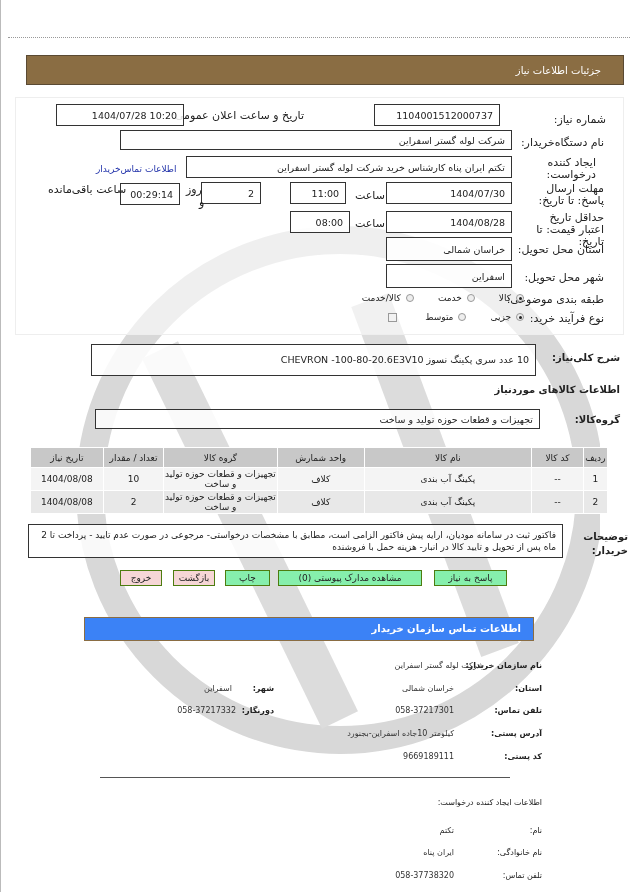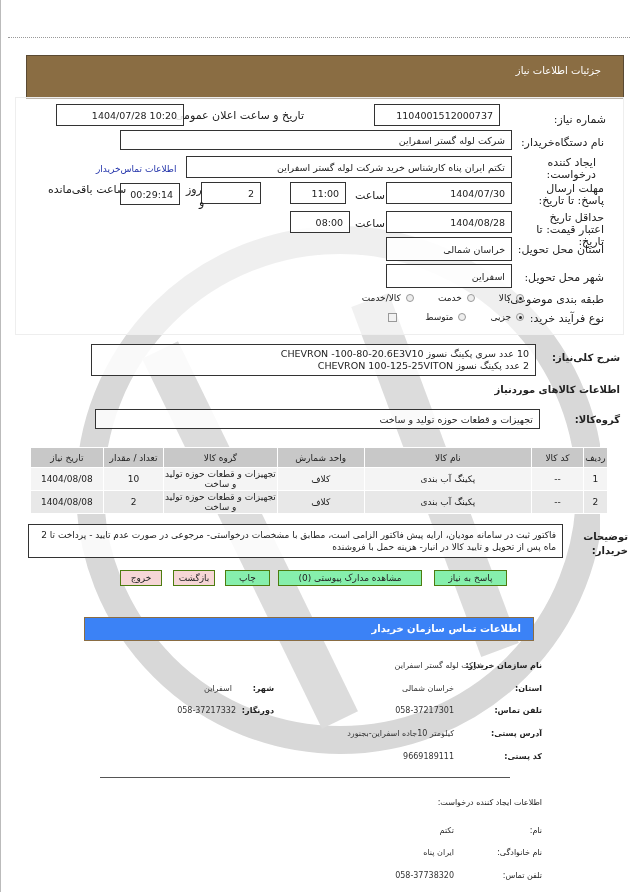--- a/index.html
+++ b/index.html
@@ -3,21 +3,21 @@
 <meta charset="utf-8">
 <style>
   * { box-sizing: border-box; margin: 0; padding: 0; }
   html, body { width: 634px; height: 892px; background: #fff; overflow: hidden; }
   body { font-family: "DejaVu Sans", sans-serif; font-size: 9px; color: #222; position: relative; }
   .left-rule { position: absolute; left: 0; top: 0; width: 1px; height: 892px; background: #bbb; }
   .dotted { position: absolute; left: 8px; right: 4px; top: 37px; border-top: 1px dotted #999; }
   .watermark { position: absolute; left: 40px; top: 200px; width: 560px; height: 560px; pointer-events: none; opacity: .9; }
 
   .hdr { position: absolute; background: #8a6d43; color: #fff; border: 1px solid #5a4a33; }
-  .hdr1 { left: 26px; right: 10px; top: 55px; height: 44px; }
+  .hdr1 { left: 26px; right: 10px; top: 55px; height: 30px; }
   .hdr1 span { position: absolute; right: 22px; top: 9px; font-size: 10px; }
   .hdr2 { left: 84px; right: 190px; top: 617px; height: 24px; background:#3b82f6; border-color:#8a6d43; }
   .hdr2 span { position: absolute; right: 12px; top: 5px; font-size: 10px; font-weight: bold; }
 
   .panel { position: absolute; left: 15px; right: 10px; top: 97px; height: 238px; border: 1px solid #eee; background: rgba(255,255,255,.6); }
 
   .lbl { position: absolute; font-size: 11px; color: #222; text-align: right; direction: rtl; line-height: 12px; }
   .box { position: absolute; border: 1px solid #333; background: rgba(255,255,255,.85); font-size: 9.5px; direction: rtl; padding: 0 6px; display:flex; align-items:center; }
   .box.ltr { direction: ltr; justify-content: flex-end; }
   .link { position: absolute; color: #2233aa; font-size: 9px; direction: rtl; }
@@ -113,21 +113,20 @@
   <span style="width:14px"></span>
   <span class="radio"></span>
   <span>متوسط</span>
   <span style="width:18px"></span>
   <span class="chk"></span>
 </div>
 
 <div class="bold-lbl" style="right:14px;top:352px;">شرح کلی‌نیاز:</div>
 <div class="box" style="left:91px;top:344px;width:445px;height:32px;flex-direction:column;align-items:flex-start;justify-content:center;line-height:12px;">
   <div>10 عدد سری پکینگ نسوز CHEVRON  -100-80-20.6E3V10</div>
-  <div>2 عدد      پکینگ نسوز CHEVRON  100-125-25VITON</div>
 </div>
 
 <div class="bold-lbl" style="right:14px;top:384px;">اطلاعات کالاهای موردنیاز</div>
 <div class="bold-lbl" style="right:14px;top:414px;">گروه‌کالا:</div>
 <div class="box" style="left:95px;top:409px;width:445px;height:20px;">تجهیزات و قطعات حوزه تولید و ساخت</div>
 
 <table class="items">
   <colgroup>
     <col style="width:22px">
       <col style="width:47px">

